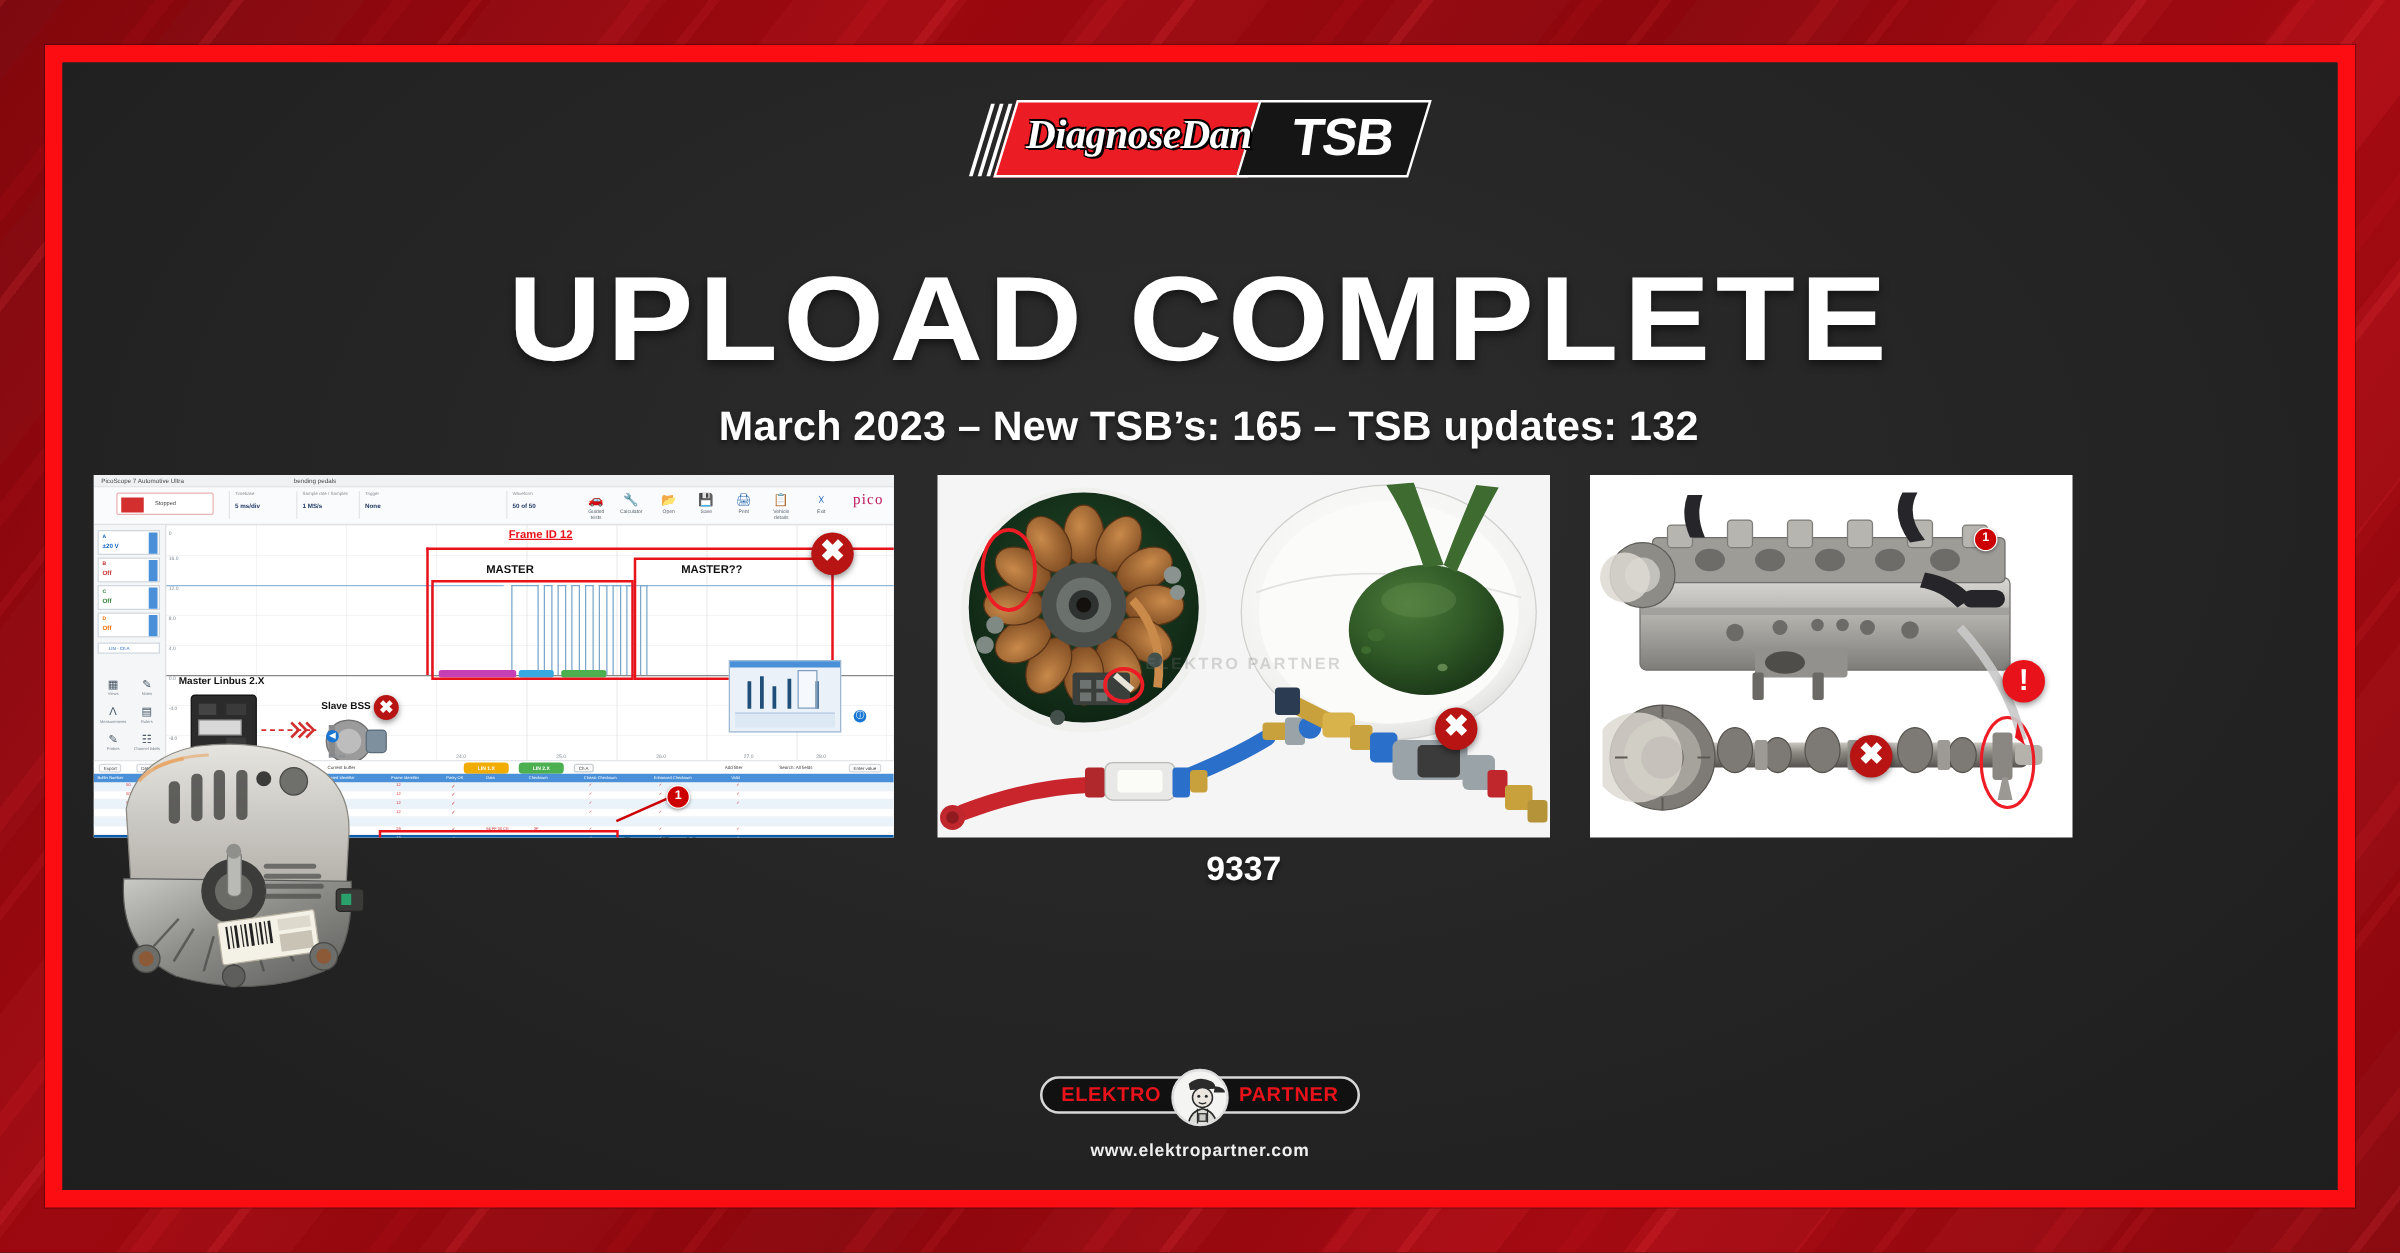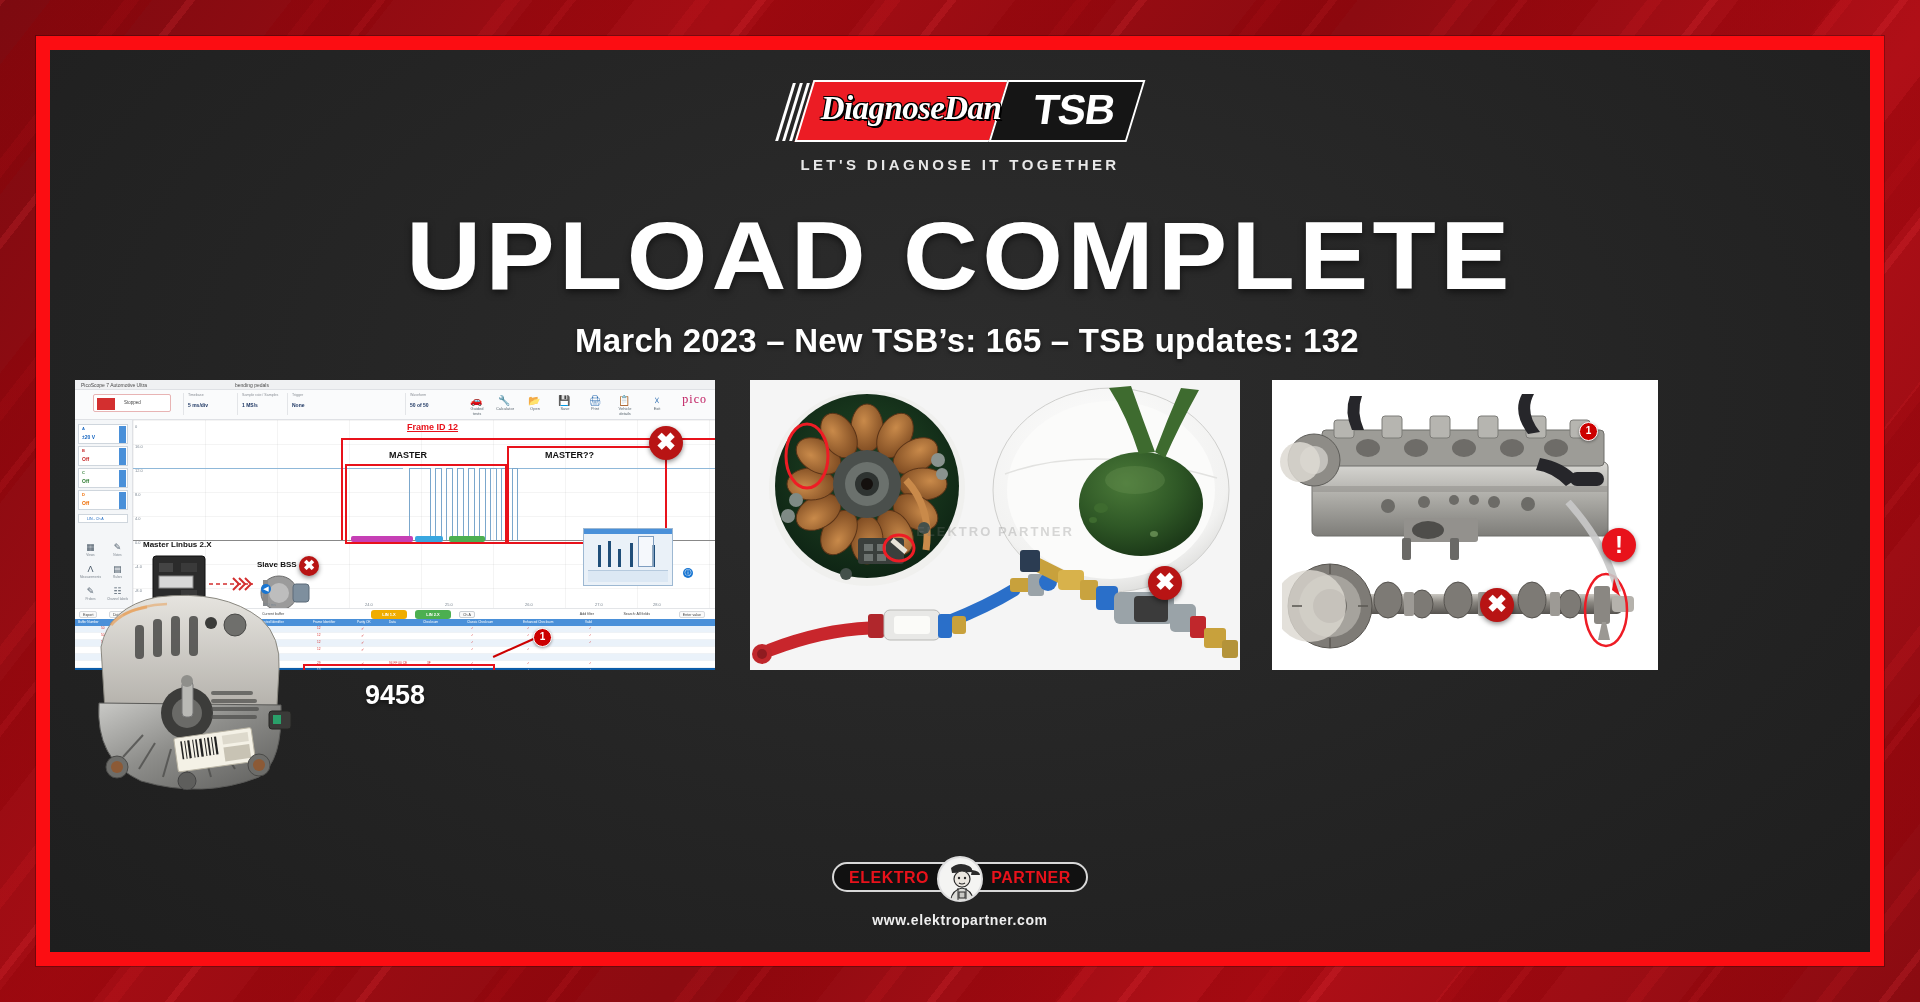--- a/index.html
+++ b/index.html
@@ -290,21 +290,20 @@
         <div class="logo-slashes">
             <i></i>
             <i></i>
             <i></i>
           </div>
         <div class="logo-red"></div>
         <div class="logo-black"></div>
         <div class="logo-dd">DiagnoseDan</div>
         <div class="logo-tsb">TSB</div>
       </div>
-      <div class="logo-tag">LET'S DIAGNOSE IT TOGETHER</div>
     </div>
 
     <div id="headline">UPLOAD  COMPLETE</div>
     <div id="subline">March 2023 – New TSB’s: 165 – TSB updates: 132</div>
 
     <div id="panels">
 
       <div class="panel" id="p1">
         <div class="panel-img">
           <div class="pico">
@@ -676,21 +675,20 @@
           <circle cx="34" cy="182" r="11" fill="#6d6d6a" stroke="#4a4a48"></circle>
           <circle cx="34" cy="182" r="6" fill="#8c5a36"></circle>
           <circle cx="176" cy="180" r="11" fill="#6d6d6a" stroke="#4a4a48"></circle>
           <circle cx="176" cy="180" r="6" fill="#8c5a36"></circle>
           <circle cx="104" cy="196" r="9" fill="#5e5e5c" stroke="#444"></circle>
 
           <rect x="186" y="126" width="22" height="18" rx="3" fill="#3a3a38" stroke="#262624"></rect>
           <rect x="190" y="130" width="8" height="9" fill="#2aa06a"></rect>
         </svg>
 
-        <div class="panel-caption">9458</div>
       </div>
 
       <div class="panel" id="p2">
         <div class="panel-img">
 
           <svg class="ph-stator" viewBox="0 0 215 200">
             <defs>
               <radialGradient id="grnHouse" cx="50%" cy="42%" r="62%">
                 <stop offset="0%" stop-color="#1f3f25"></stop>
                 <stop offset="55%" stop-color="#17351c"></stop>
@@ -817,20 +815,21 @@
             <rect x="100" y="44" width="60" height="32" rx="6" fill="#9aa3a8"></rect>
             <rect x="120" y="48" width="34" height="26" rx="4" fill="#3b3b3b"></rect>
             <rect x="156" y="56" width="26" height="28" rx="5" fill="#9aa3a8"></rect>
             <rect x="176" y="68" width="16" height="22" rx="3" fill="#c0272c"></rect>
             <rect x="190" y="80" width="22" height="20" rx="3" fill="#c8a13c"></rect>
             <rect x="208" y="92" width="16" height="18" rx="3" fill="#b49339"></rect>
           </svg>
 
           <div class="xmark" style="right:58px;top:186px;">✖</div>
         </div>
+        <div class="panel-caption">9337</div>
       </div>
 
       <div class="panel" id="p3">
         <div class="panel-img">
 
           <svg style="position:absolute;left:6px;top:6px;width:374px;height:180px;" viewBox="0 0 374 180">
             <defs>
               <linearGradient id="alu" x1="0" y1="0" x2="0" y2="1">
                 <stop offset="0%" stop-color="#d9d8d4"></stop>
                 <stop offset="48%" stop-color="#adaca7"></stop>

